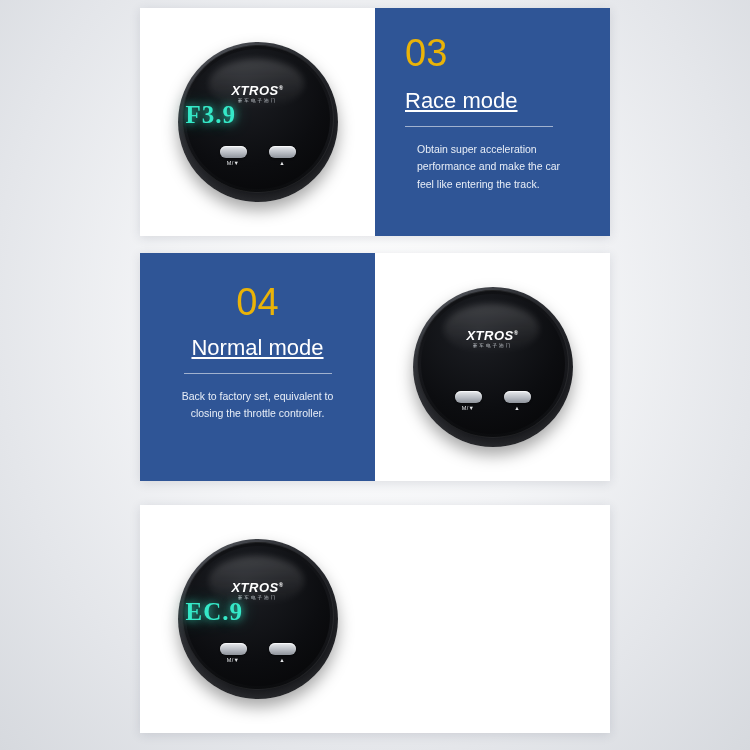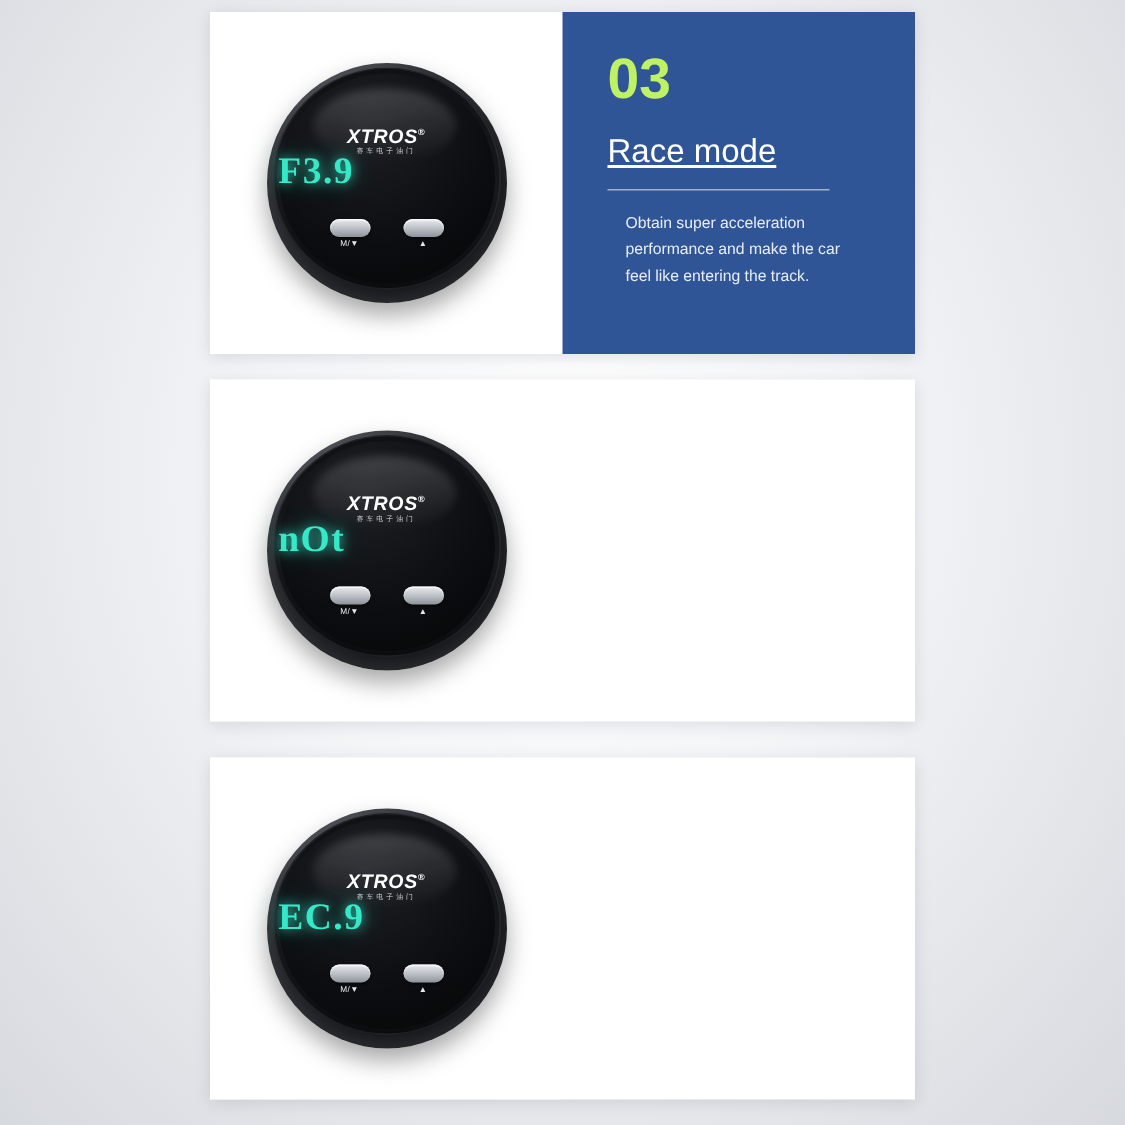--- a/index.html
+++ b/index.html
@@ -48,22 +48,22 @@
   .white {
     background: #ffffff;
     display: flex;
     align-items: center;
     justify-content: center;
   }
 
   
   .num {
     font-size: 38px;
-    font-weight: bold;
-    color: #bef264;
+    font-weight: normal;
+    color: #eab308;
     line-height: 1;
     letter-spacing: 0px;
     margin: 0 0 16px 0;
   }
   .mode-title {
     font-size: 22px;
     color: #ffffff;
     margin: 0 0 12px 0;
     font-weight: normal;
     text-decoration: underline;
@@ -230,31 +230,36 @@
     </div>
     <div class="half blue">
       <div class="num">03</div>
       <div class="mode-title">Race mode</div>
       <div class="rule"></div>
       <div class="desc">Obtain super acceleration performance and make the car feel like entering the track.</div>
     </div>
   </div>
 
   <div class="panel p2">
+    <div class="half blue center-text">
+      <div class="num">04</div>
+      <div class="mode-title">Normal mode</div>
+      <div class="rule"></div>
+      <div class="desc">Back to factory set, equivalent to closing the throttle controller.</div>
+    </div>
     <div class="half white">
       <div class="device">
         <div class="body"></div>
         <div class="rim"></div>
         <div class="face">
           <div class="gloss"></div>
           <div class="brand">
             <span>XTROS</span><span class="reg">®</span>
             <span class="sub">赛车电子油门</span>
           </div>
-          <div class="screen">nOt</div>
           <div class="buttons">
             <div class="btn-wrap">
               <div class="btn"></div>
               <div class="btn-label">M/▼</div>
             </div>
             <div class="btn-wrap">
               <div class="btn"></div>
               <div class="btn-label">▲</div>
             </div>
           </div>

